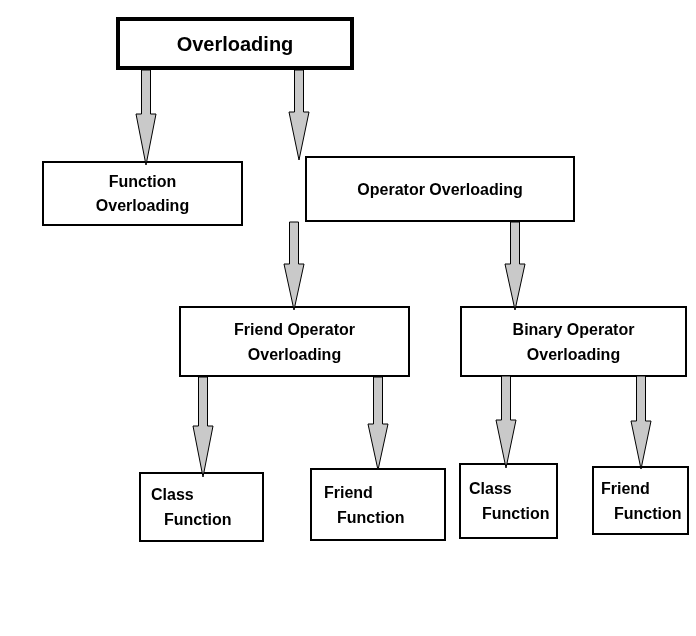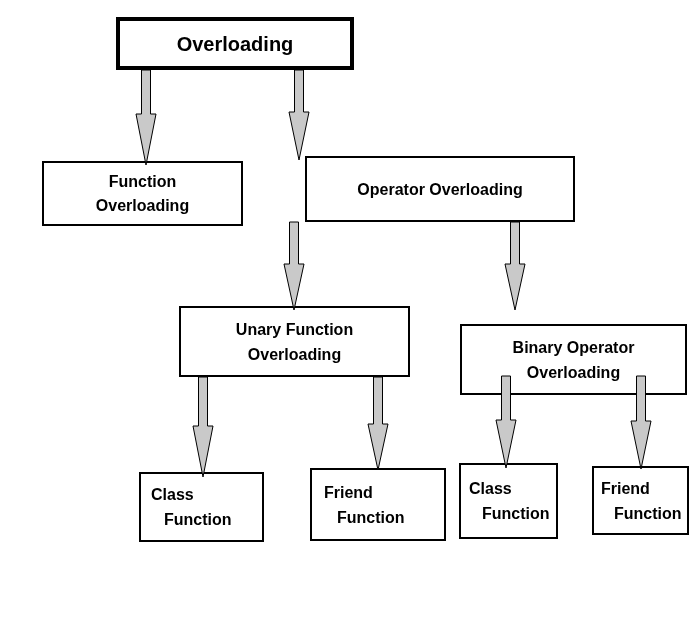--- a/index.html
+++ b/index.html
@@ -66,25 +66,25 @@
   <div class="node" style="left:42px; top:161px; width:201px; height:65px; line-height:24px;">
     <span class="ln">Function</span>
     <span class="ln">Overloading</span>
   </div>
 
   <div class="node" style="left:268px; top:156px; width:270px; height:66px;margin-left:37px;">
     <span class="ln">Operator Overloading</span>
   </div>
 
   <div class="node" style="left:179px; top:306px; width:231px; height:71px;">
-    <span class="ln">Unary Function</span>
+    <span class="ln">Friend Operator</span>
     <span class="ln">Overloading</span>
   </div>
 
-  <div class="node" style="left:460px; top:324px; width:227px; height:71px;">
+  <div class="node" style="left:460px; top:306px; width:227px; height:71px;">
     <span class="ln">Binary Operator</span>
     <span class="ln">Overloading</span>
   </div>
 
   <div class="node leaf" style="left:139px; top:472px; width:125px; height:70px; padding-left:10px;">
     <span class="ln">Class</span>
     <span class="ln ln2">Function</span>
   </div>
 
   <div class="node leaf" style="left:310px; top:468px; width:136px; height:73px; padding-left:12px;">

